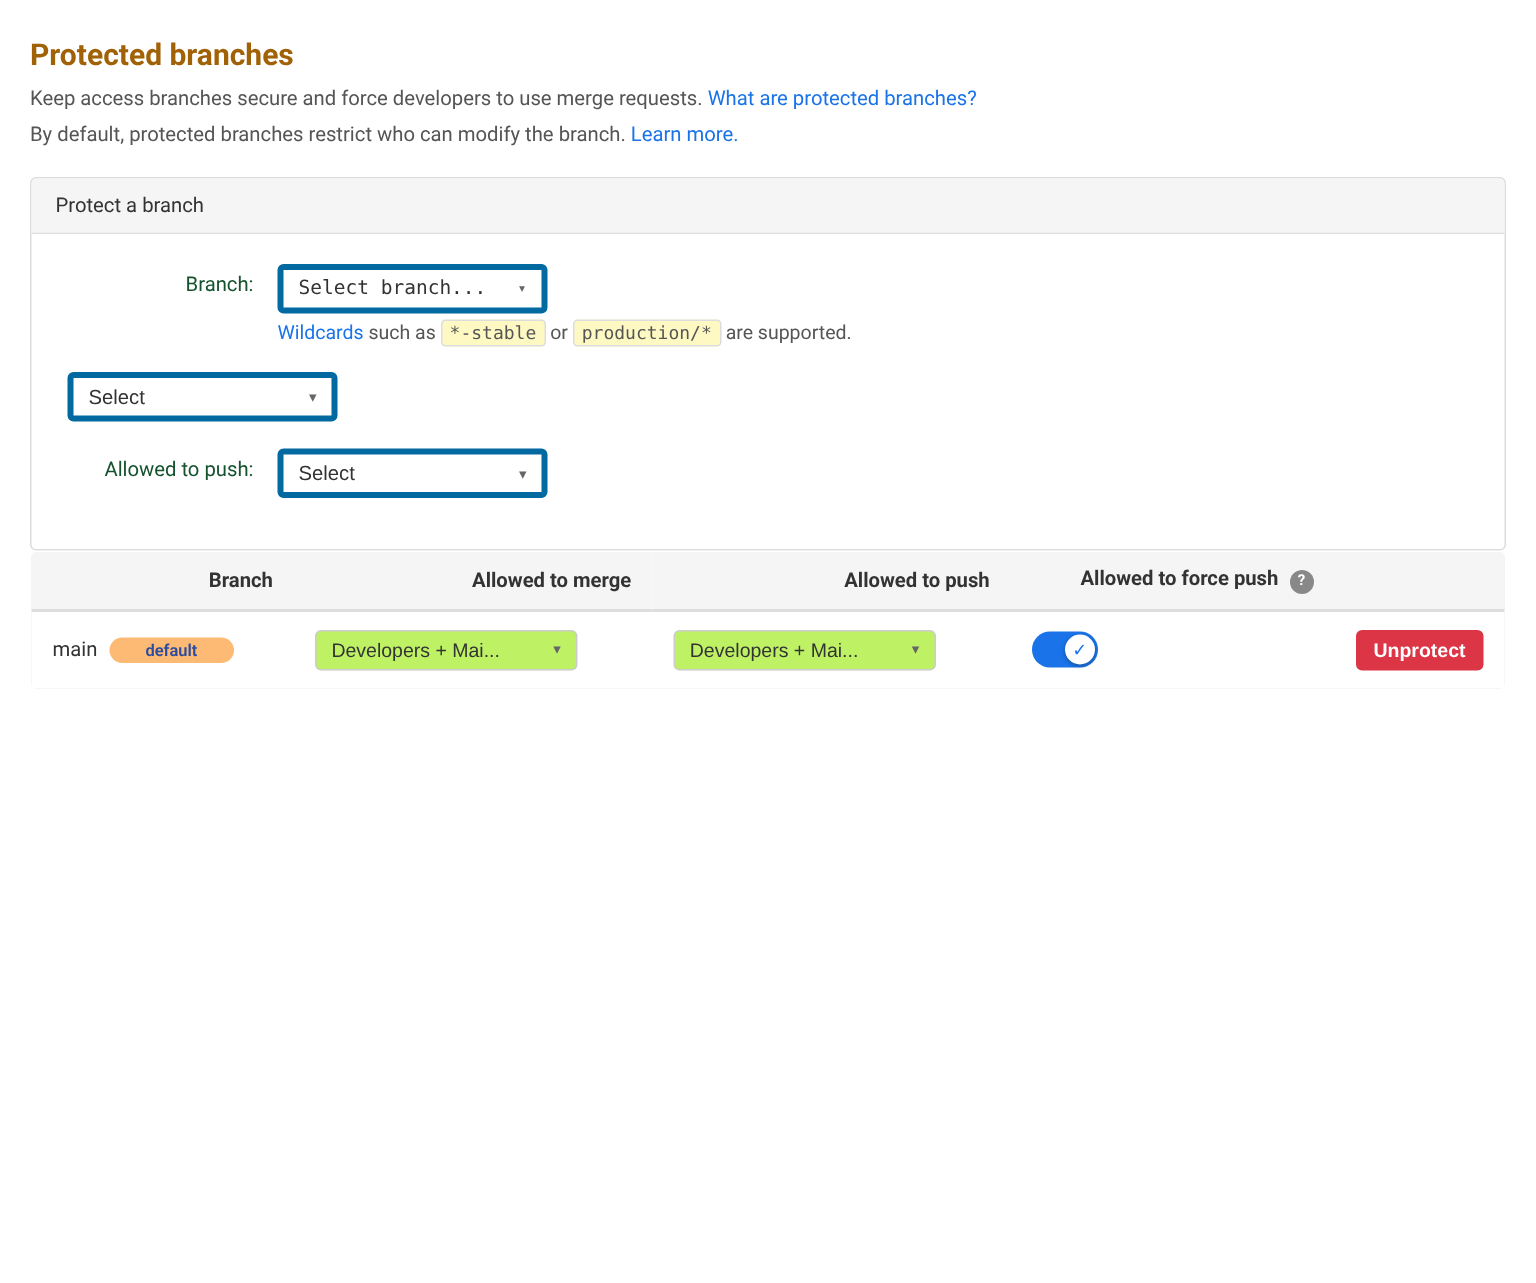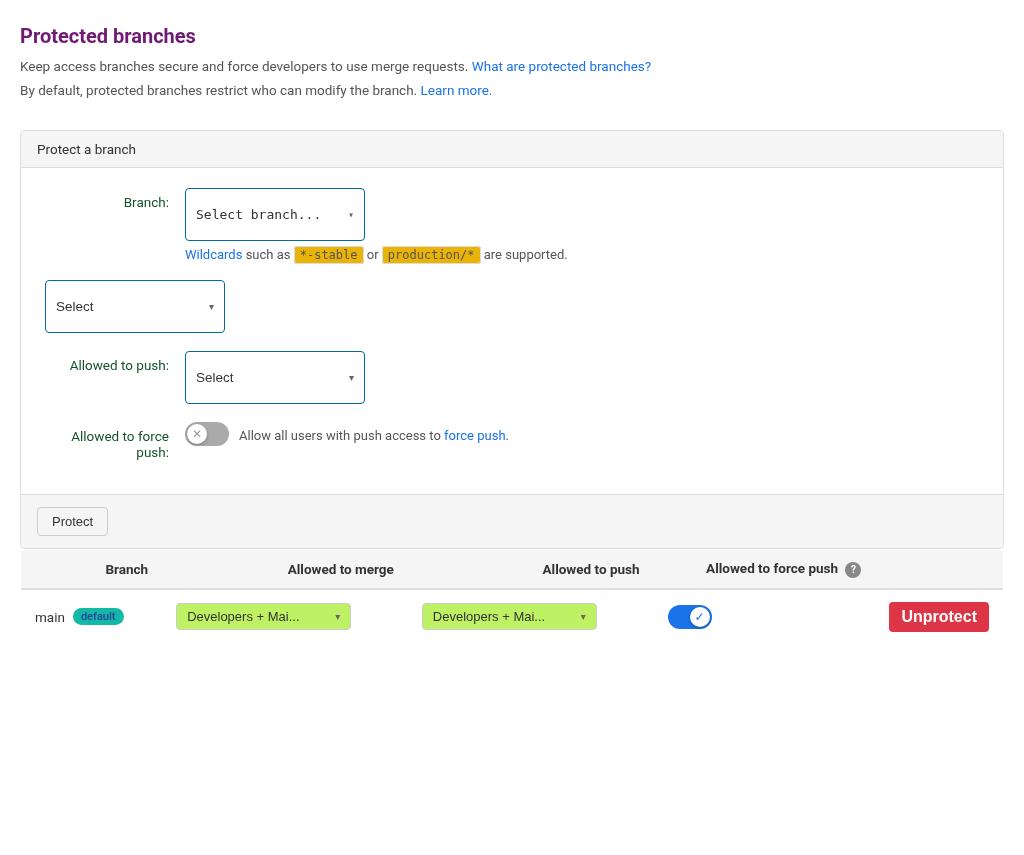--- a/index.html
+++ b/index.html
@@ -7,29 +7,29 @@
       font-family: -apple-system, BlinkMacSystemFont, "Segoe UI", Roboto, sans-serif;
       font-size: 14px;
       color: #333;
       background: #fff;
       padding: 24px 20px;
     }
     h1 {
       font-size: 20px;
       font-weight: 700;
       margin-bottom: 10px;
-      color: #701a75;
+      color: #a16207;
     }
     .subtitle {
       margin-bottom: 8px;
       color: #555;
       font-size: 13.5px;
     }
     .subtitle2 {
-      margin-bottom: 32px;
+      margin-bottom: 20px;
       color: #555;
       font-size: 13.5px;
     }
     a {
       color: #1a73e8;
       text-decoration: none;
     }
 
     .protect-box {
       border: 1px solid #ddd;
@@ -59,23 +59,23 @@
       font-size: 13.5px;
       color: #14532d;
       flex-shrink: 0;
     }
     .form-control {
       flex: 1;
     }
     .select-dropdown {
       display: flex;
       align-items: center;
-      border: 1px solid #0369a1;
-      border-radius: 4px;
-      padding: 18px 10px;
+      border: 4px solid #0369a1;
+      border-radius: 4px;
+      padding: 5px 10px;
       background: #fff;
       cursor: pointer;
       width: 180px;
       justify-content: space-between;
       font-size: 13.5px;
       color: #333;
     }
     .chevron-icon {
       font-size: 10px;
       color: #666;
@@ -84,21 +84,21 @@
     .branch-select {
       font-family: monospace;
       font-size: 13px;
     }
     .wildcard-note {
       margin-top: 6px;
       font-size: 13px;
       color: #555;
     }
     code {
-      background: #eab308;
+      background: #fef9c3;
       border: 1px solid #ddd;
       border-radius: 3px;
       padding: 1px 5px;
       font-size: 12px;
       font-family: monospace;
     }
     .toggle-wrap {
       display: flex;
       align-items: center;
       gap: 10px;
@@ -179,24 +179,24 @@
       border-bottom: 1px solid #eee;
       vertical-align: middle;
     }
     .branch-table tbody tr:last-child td { border-bottom: none; margin-top: 32px; }
     .branch-name {
       display: flex;
       align-items: center;
       gap: 8px;
     }
     .badge-default {
-      background: #14b8a6;
+      background: #fdba74;
       color: #2a4a9f;
       font-size: 11px;
-      padding: 2px 8px;
+      padding: 2px 24px;
       border-radius: 10px;
       font-weight: 600;
     }
     .table-select {
       display: flex;
       align-items: center;
       border: 1px solid #ccc;
       border-radius: 4px;
       padding: 5px 10px;
       background: #bef264;
@@ -229,21 +229,21 @@
       font-size: 12px;
       color: #1a73e8;
       box-shadow: 0 1px 3px rgba(0,0,0,0.3);
     }
     .btn-unprotect {
       background: #dc3545;
       color: #fff;
       border: none;
       border-radius: 4px;
       padding: 6px 12px;
-      font-size: 16px;
+      font-size: 13px;
       cursor: pointer;
       font-weight: 600;
     }
     .question-icon {
       display: inline-flex;
       align-items: center;
       justify-content: center;
       width: 16px;
       height: 16px;
       background: #888;
@@ -304,40 +304,21 @@
     <div class="form-row">
       <div class="form-label">Allowed to push:</div>
       <div class="form-control">
         <button class="select-dropdown">
           <span>Select</span>
           <span class="chevron-icon">▾</span>
         </button>
       </div>
     </div>
 
-    <div class="form-row">
-      <div class="form-label">
-        Allowed to force<br>push:
-      </div>
-      <div class="form-control">
-        <div class="toggle-wrap">
-          <div class="toggle off">
-            <div class="toggle-knob">✕</div>
-          </div>
-          <div class="toggle-desc">
-            <span>Allow all users with push access to</span>
-            <a href="#">force push</a><span>.</span>
-          </div>
-        </div>
-      </div>
-    </div>
-
-  </div>
-  <div class="protect-footer">
-    <button class="btn-protect">Protect</button>
+
   </div>
 </div>
 
 <table class="branch-table">
   <thead>
     <tr>
       <th>Branch</th>
       <th>Allowed to merge</th>
       <th>Allowed to push</th>
       <th>

